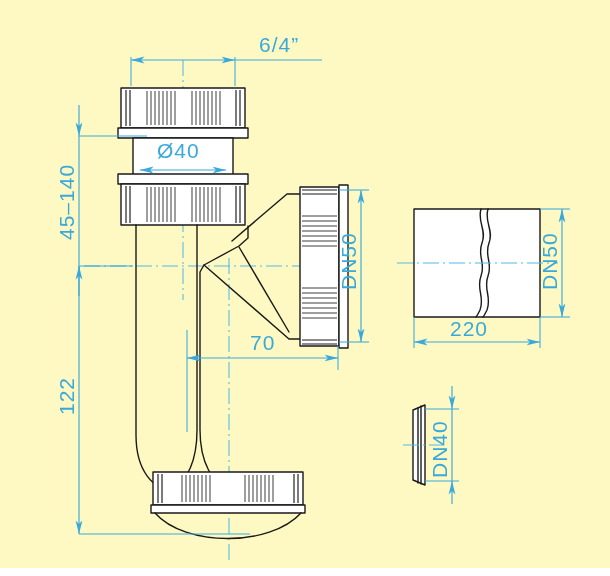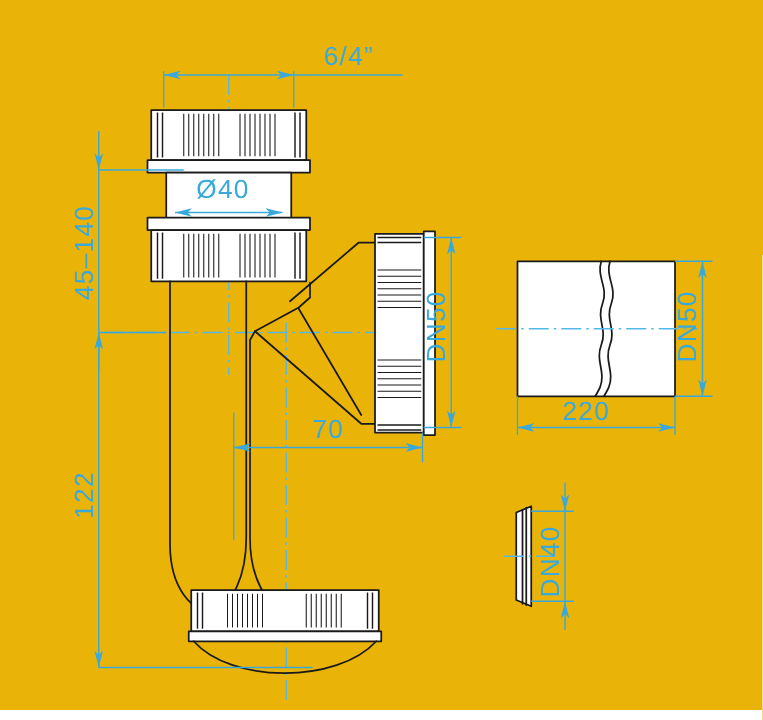--- a/index.html
+++ b/index.html
@@ -8,21 +8,21 @@
     padding: 0;
     background: #ffffff;
   }
   body {
     font-family: "Liberation Sans", sans-serif;
   }
   #sheet {
     position: relative;
     width: 610px;
     height: 568px;
-    background: #eab308;
+    background: #fef9c3;
     overflow: hidden;
   }
   #sheet svg {
     position: absolute;
     top: 0;
     left: 0;
     width: 610px;
     height: 576px;
   }
   .dim-text {

